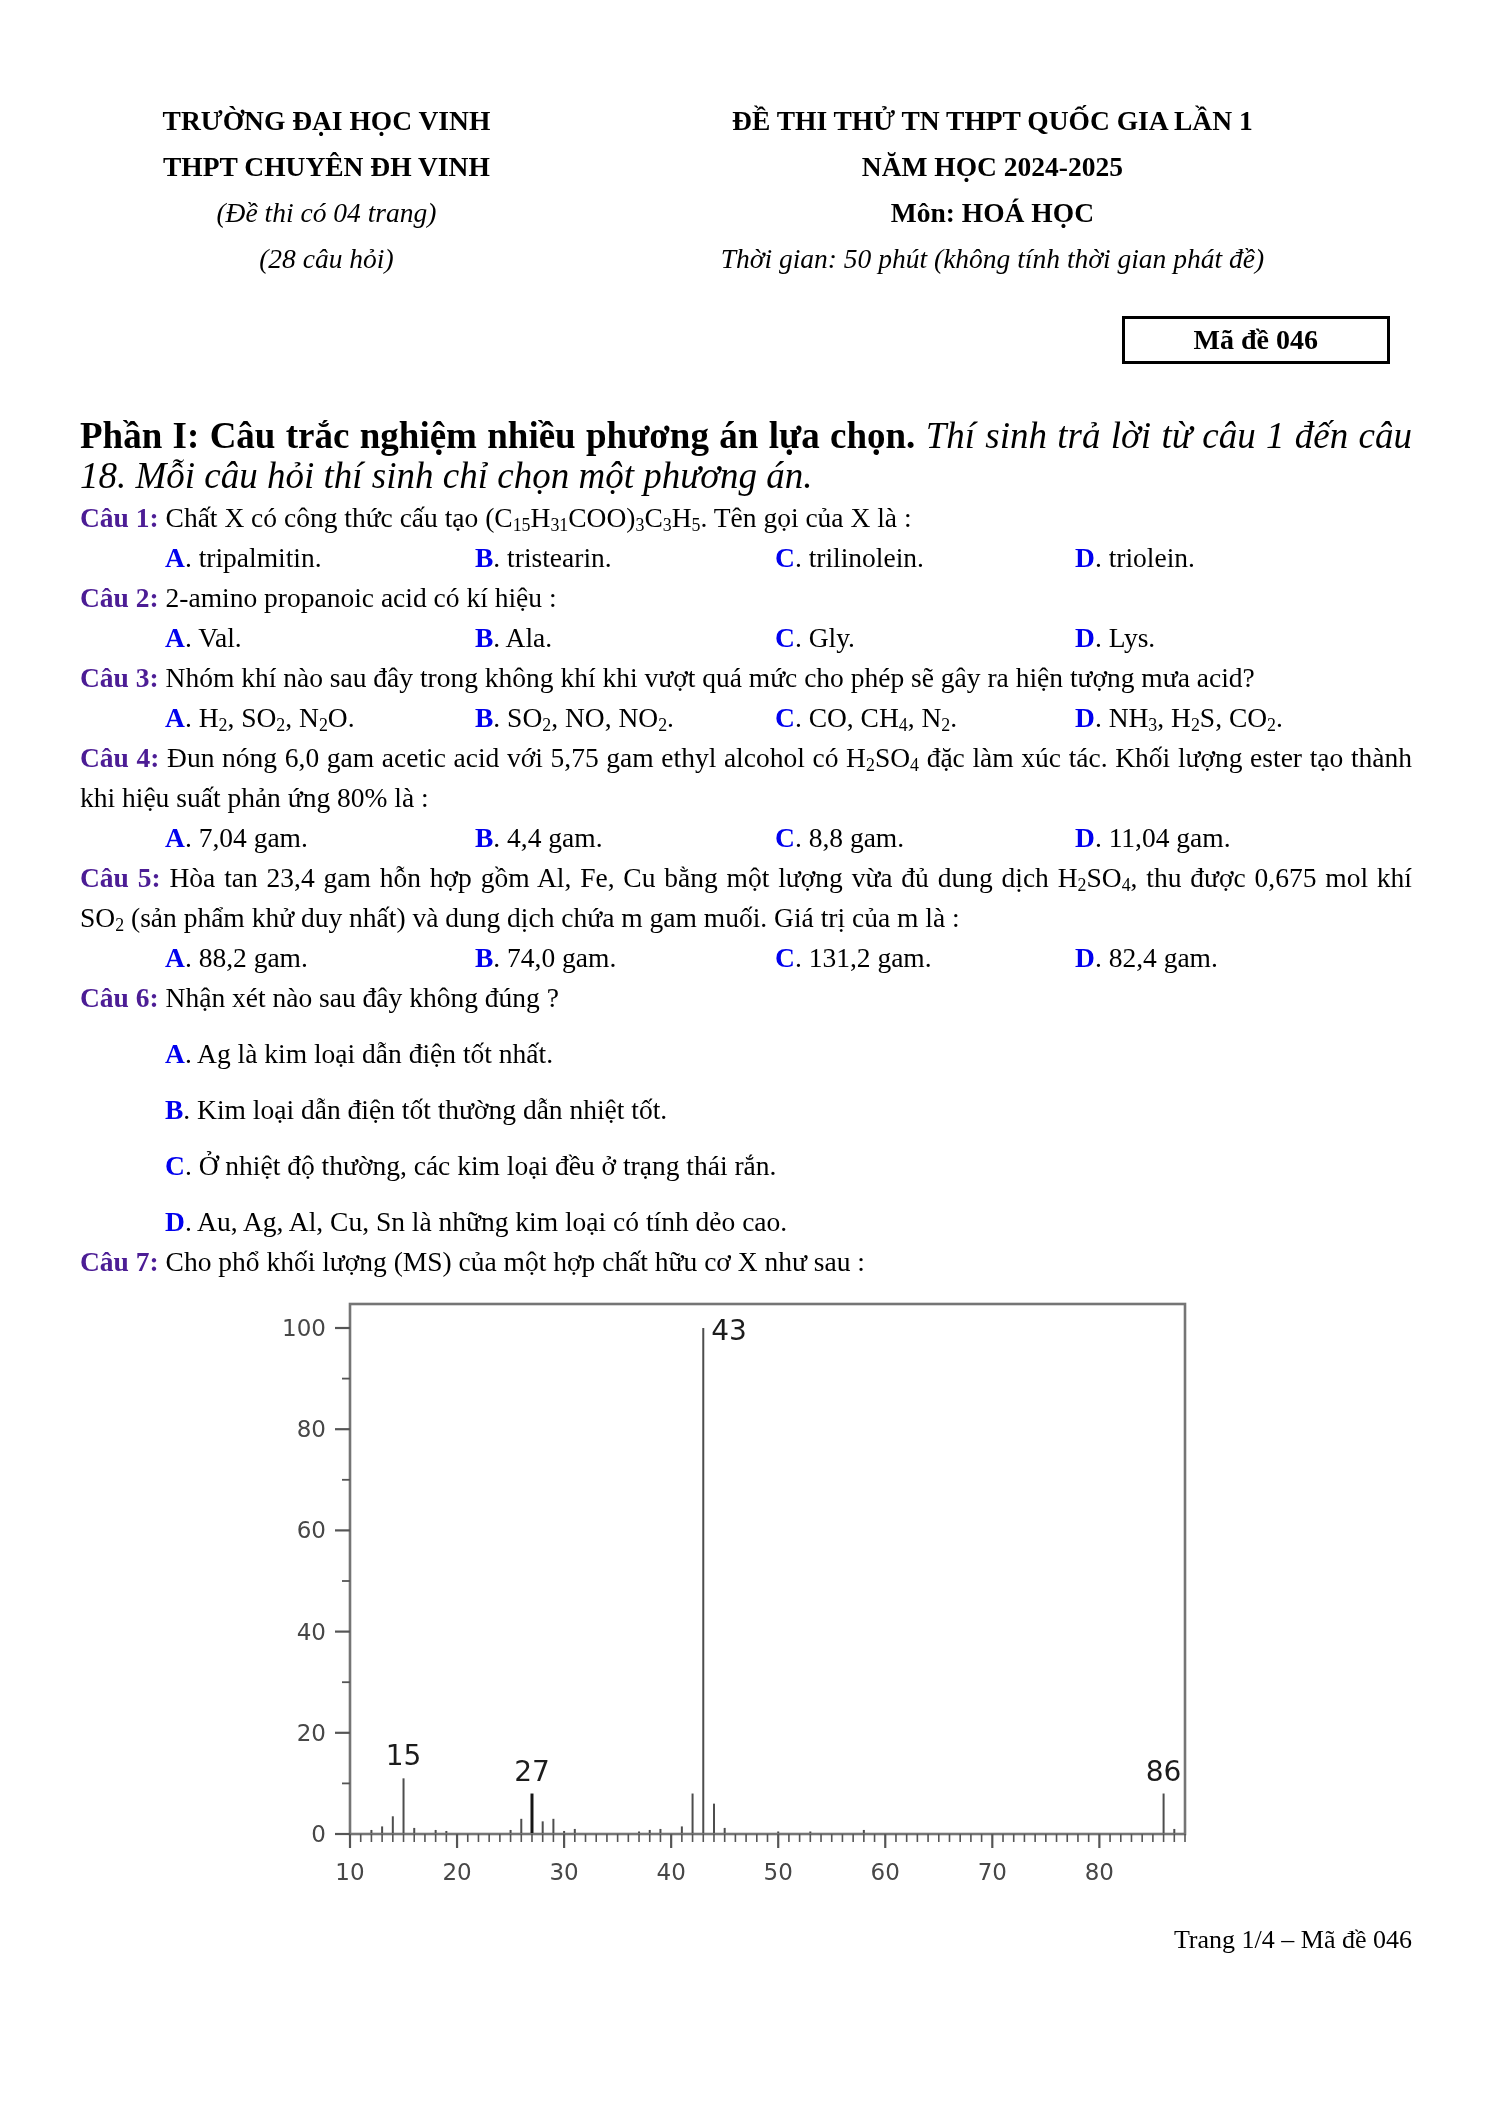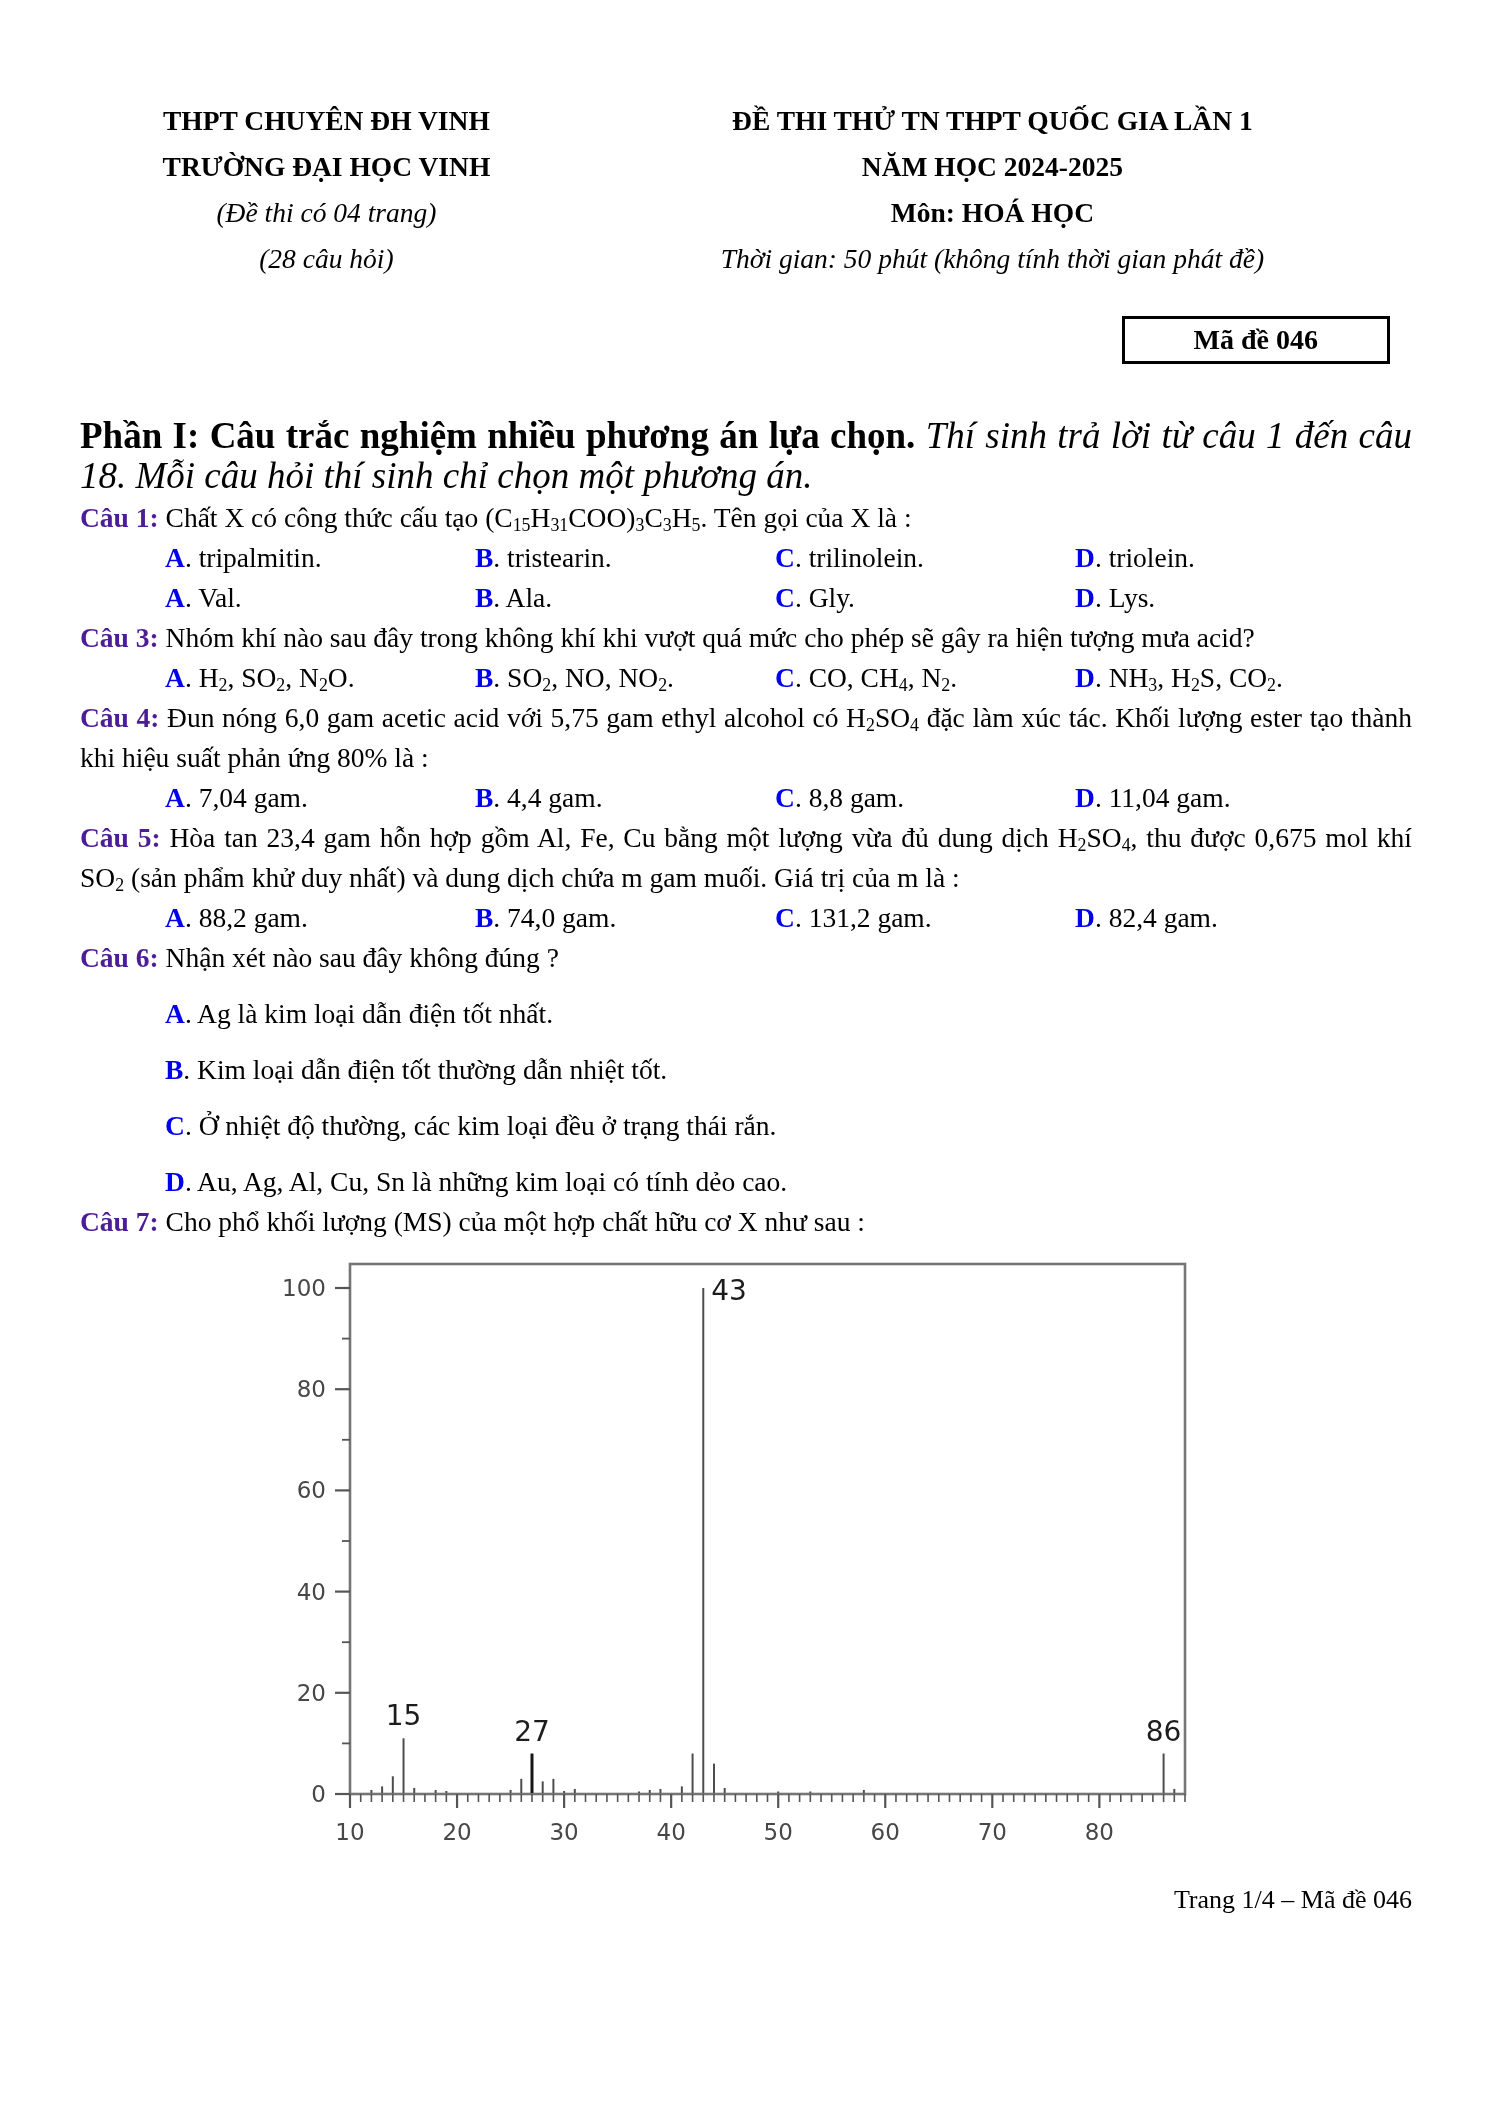--- a/index.html
+++ b/index.html
@@ -45,22 +45,22 @@
   .footer { margin:22px 0 0 0; text-align:right; font-size:26px; line-height:36px; }
 </style>
 </head>
 <body>
 
 <div class="page">
   <div class="content">
 
     <div class="hdr">
       <div class="hdr-left">
+        <p class="b">TRƯỜNG ĐẠI HỌC VINH</p>
         <p class="b">THPT CHUYÊN ĐH VINH</p>
-        <p class="b">TRƯỜNG ĐẠI HỌC VINH</p>
         <p class="i">(Đề thi có 04 trang)</p>
         <p class="i">(28 câu hỏi)</p>
       </div>
       <div class="hdr-right">
         <p class="b">ĐỀ THI THỬ TN THPT QUỐC GIA LẦN 1</p>
         <p class="b">NĂM HỌC 2024-2025</p>
         <p class="b">Môn: HOÁ HỌC</p>
         <p class="i">Thời gian: 50 phút (không tính thời gian phát đề)</p>
       </div>
     </div>
@@ -75,20 +75,21 @@
         <div class="question">
           <p class="qtext"><span class="qlabel">Câu 1:</span><span> Chất X có công thức cấu tạo (C<sub>15</sub>H<sub>31</sub>COO)<sub>3</sub>C<sub>3</sub>H<sub>5</sub>. Tên gọi của X là :</span></p>
           <div class="opt-row">
             <span><span class="letter">A</span><span>. tripalmitin.</span></span>
             <span><span class="letter">B</span><span>. tristearin.</span></span>
             <span><span class="letter">C</span><span>. trilinolein.</span></span>
             <span><span class="letter">D</span><span>. triolein.</span></span>
           </div>
         </div>
         <div class="question">
+          <p class="qtext"><span class="qlabel">Câu 2:</span><span> 2-amino propanoic acid có kí hiệu :</span></p>
           <div class="opt-row">
             <span><span class="letter">A</span><span>. Val.</span></span>
             <span><span class="letter">B</span><span>. Ala.</span></span>
             <span><span class="letter">C</span><span>. Gly.</span></span>
             <span><span class="letter">D</span><span>. Lys.</span></span>
           </div>
         </div>
         <div class="question">
           <p class="qtext"><span class="qlabel">Câu 3:</span><span> Nhóm khí nào sau đây trong không khí khi vượt quá mức cho phép sẽ gây ra hiện tượng mưa acid?</span></p>
           <div class="opt-row">

